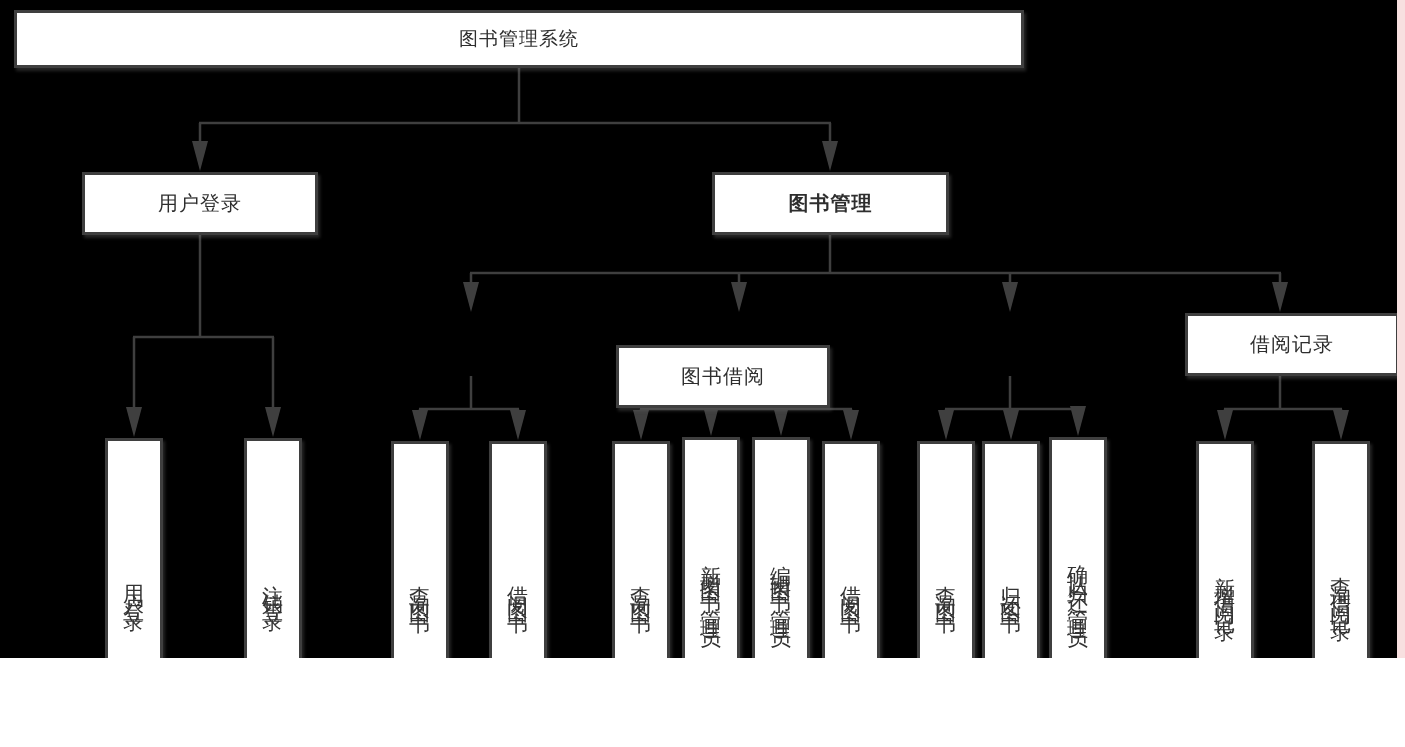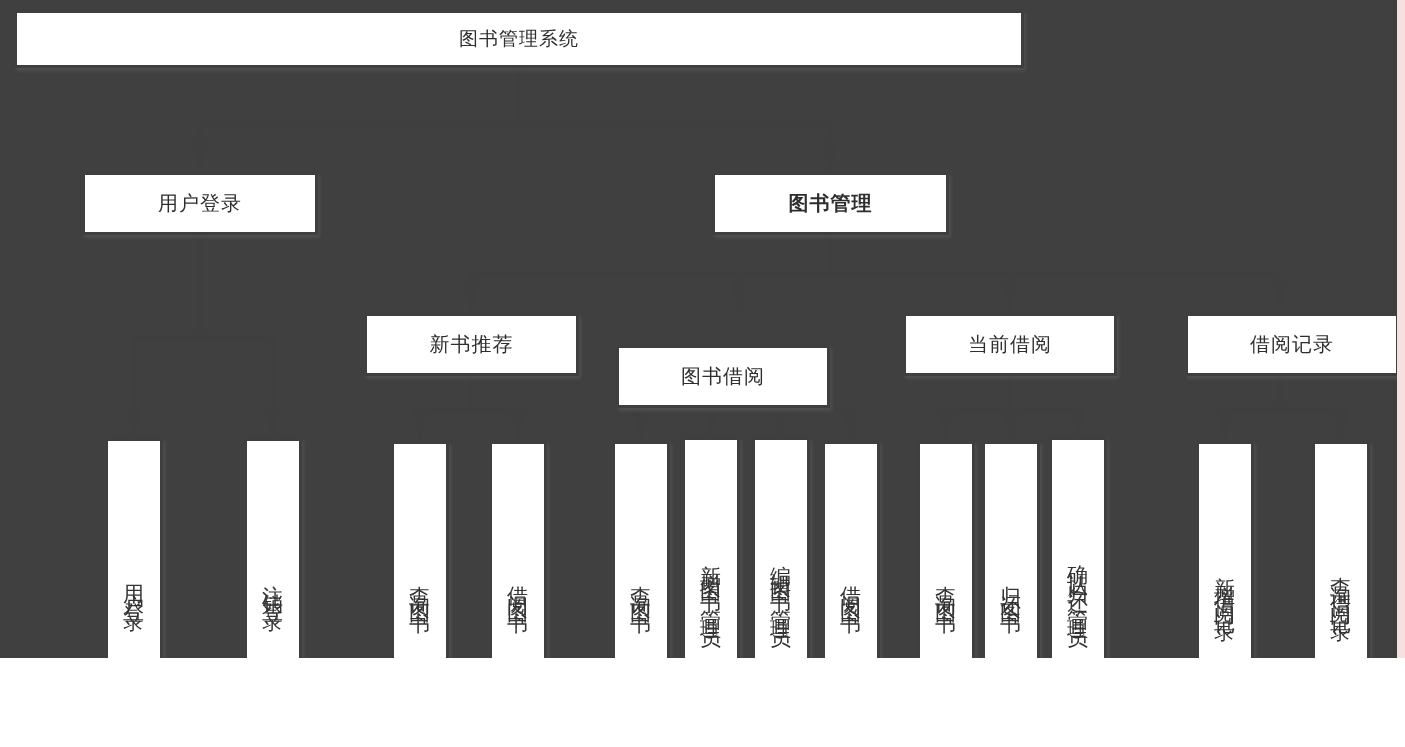--- a/index.html
+++ b/index.html
@@ -5,21 +5,21 @@
   html, body {
     margin: 0;
     padding: 0;
     background: #ffffff;
     font-family: "Liberation Sans", "DejaVu Sans", sans-serif;
   }
   .canvas {
     position: relative;
     width: 1405px;
     height: 658px;
-    background: #404040;
+    background: #000000;
     overflow: hidden;
   }
   svg.connectors {
     position: absolute;
     left: 0; top: 0;
     width: 1405px;
     height: 747px;
     z-index: 1;
   }
   .box {
@@ -110,28 +110,22 @@
     <span>图书管理系统</span>
   </div>
 
   <div class="box hbox" style="left:82px; top:172px; width:236px; height:63px;">
     <span>用户登录</span>
   </div>
   <div class="box hbox" style="left:712px; top:172px; width:237px; height:63px;font-weight:bold;">
     <span>图书管理</span>
   </div>
 
-  <div class="box hbox" style="left:364px; top:313px; width:215px; height:63px;">
-    <span>新书推荐</span>
-  </div>
   <div class="box hbox" style="left:616px; top:313px; width:214px; height:63px;margin-top:32px;">
     <span>图书借阅</span>
-  </div>
-  <div class="box hbox" style="left:903px; top:313px; width:214px; height:63px;">
-    <span>当前借阅</span>
   </div>
   <div class="box hbox" style="left:1173px; top:313px; width:214px; height:63px;margin-left:12px;">
     <span>借阅记录</span>
   </div>
 
   <div class="box vbox" style="left:105px; top:438px; width:58px; height:296px;">
     <span class="vtext">用户登录</span>
   </div>
   <div class="box vbox" style="left:244px; top:438px; width:58px; height:296px;">
     <span class="vtext">注销登录</span>

